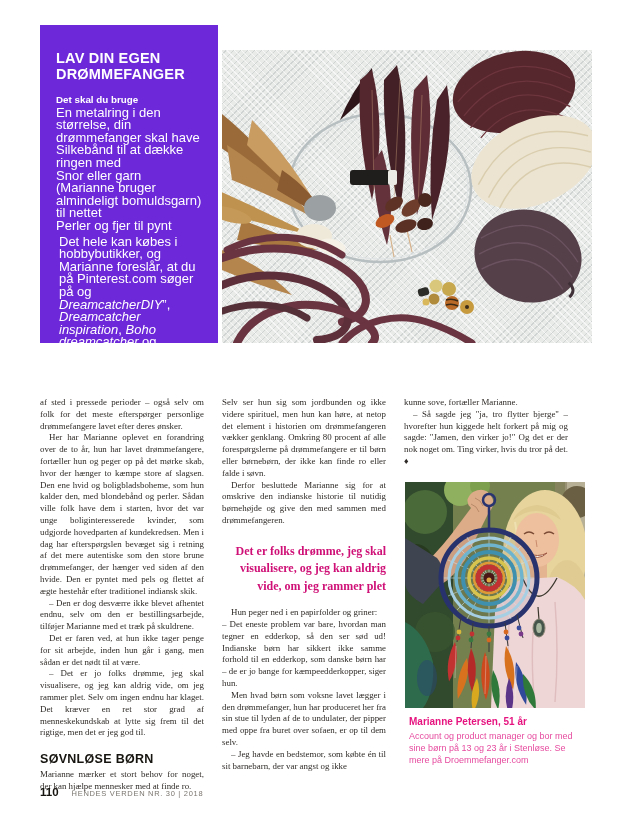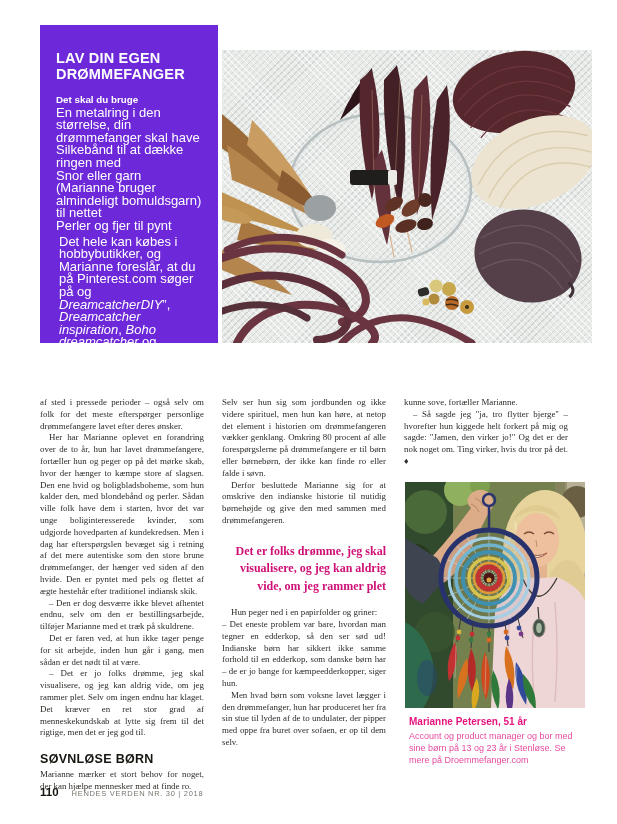--- a/index.html
+++ b/index.html
@@ -184,20 +184,21 @@
     <p>Marianne mærker et stort behov for noget, der kan hjælpe mennesker med at finde ro.</p>
   </div>
 
   <div class="col col2">
     <p>Selv ser hun sig som jordbunden og ikke videre spirituel, men hun kan høre, at netop det element i historien om drømmefangeren vækker genklang. Omkring 80 procent af alle forespørgslerne på drømmefangere er til børn eller børnebørn, der ikke kan finde ro eller falde i søvn.</p>
     <p class="ind">Derfor besluttede Marianne sig for at omskrive den indianske historie til nutidig børnehøjde og give den med sammen med drømmefangeren.</p>
     <div class="pullquote">Det er folks drømme, jeg skal visualisere, og jeg kan aldrig vide, om jeg rammer plet</div>
     <p class="ind">Hun peger ned i en papirfolder og griner:</p>
     <p>– Det eneste problem var bare, hvordan man tegner en edderkop, så den ser sød ud! Indianske børn har sikkert ikke samme forhold til en edderkop, som danske børn har – de er jo bange for kæmpeedderkopper, siger hun.</p>
     <p class="ind">Men hvad børn som voksne lavet lægger i den drømmefanger, hun har produceret her fra sin stue til lyden af de to undulater, der pipper med oppe fra buret over sofaen, er op til dem selv.</p>
+    <p class="ind">– Jeg havde en bedstemor, som købte én til sit barnebarn, der var angst og ikke</p>
   </div>
 
   <div class="col col3">
     <p>kunne sove, fortæller Marianne.</p>
     <p class="ind">– Så sagde jeg "ja, tro flytter bjerge" – hvorefter hun kiggede helt forkert på mig og sagde: "Jamen, den virker jo!" Og det er der nok noget om. Ting virker, hvis du tror på det. ♦</p>
   </div>
 
   <div class="portrait-photo">
     <svg width="180" height="226" viewBox="0 0 180 226" xmlns="http://www.w3.org/2000/svg">
 

